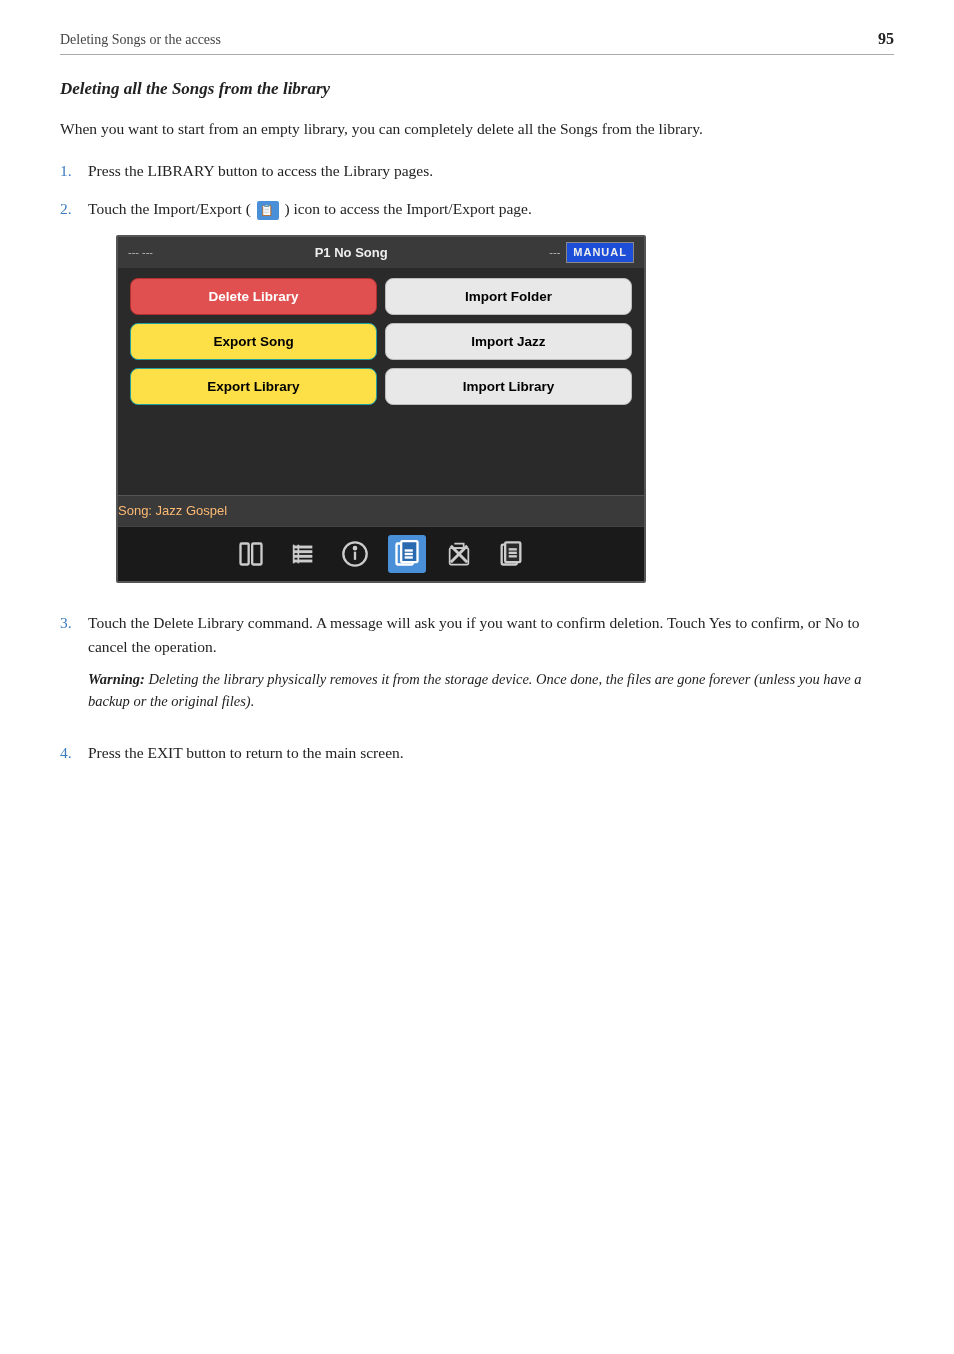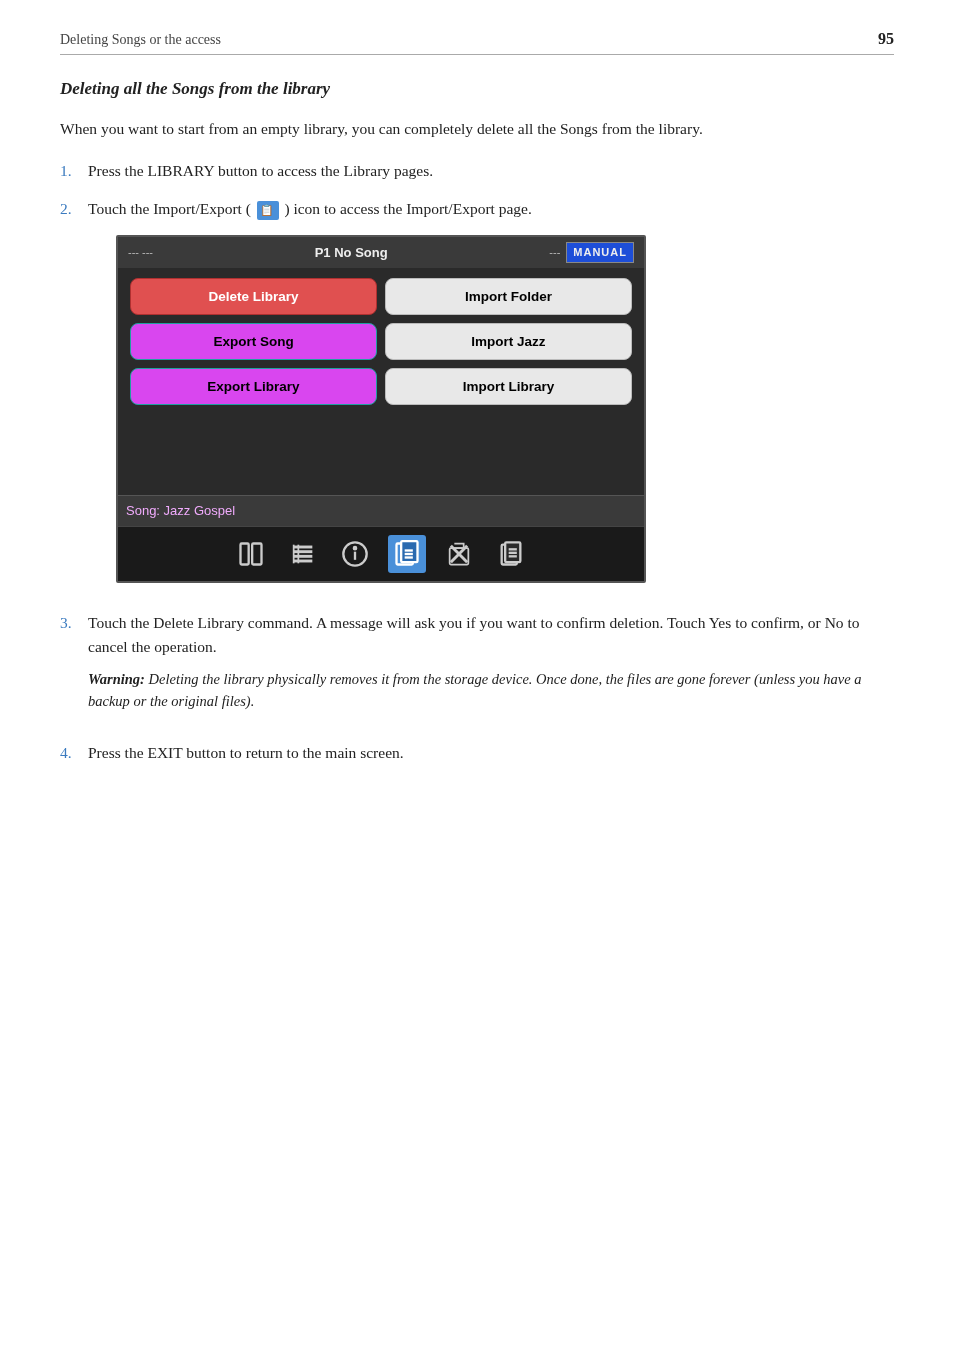--- a/index.html
+++ b/index.html
@@ -137,21 +137,21 @@
       text-align: center;
       font-family: Arial, sans-serif;
       font-size: 13.5px;
       font-weight: bold;
       cursor: pointer;
       border: none;
       border-radius: 8px;
     }
 
     .dev-btn-left {
-      background: #d946ef;
+      background: #fde047;
       color: #000;
       border: 1px solid #20a0a0;
     }
 
     .dev-btn-right {
       background: #e8e8e8;
       color: #000;
       border: 1px solid #bbb;
     }
 
@@ -161,24 +161,24 @@
       border: 1px solid #b03030;
     }
 
     .device-empty-area {
       background: #2a2a2a;
       height: 80px;
     }
 
     .device-song-label {
       background: #3a3a3a;
-      color: #f0abfc;
+      color: #fdba74;
       font-family: Arial, sans-serif;
       font-size: 13px;
-      padding: 5px 8px;
+      padding: 5px 0;
       border-top: 1px solid #555;
     }
 
     .device-bottom-bar {
       background: #1a1a1a;
       display: flex;
       align-items: center;
       justify-content: center;
       gap: 14px;
       padding: 8px 10px;

